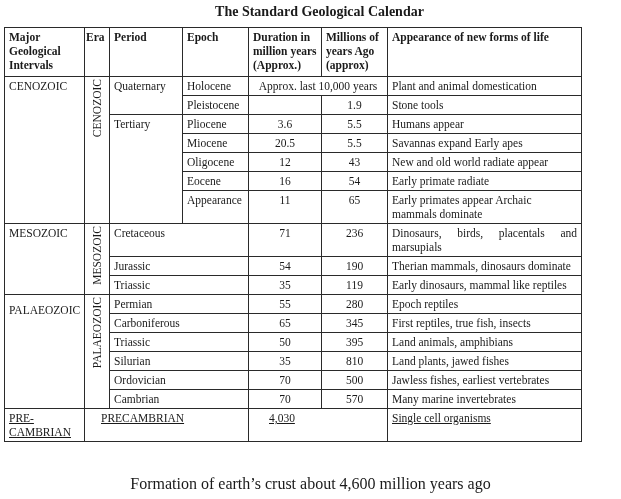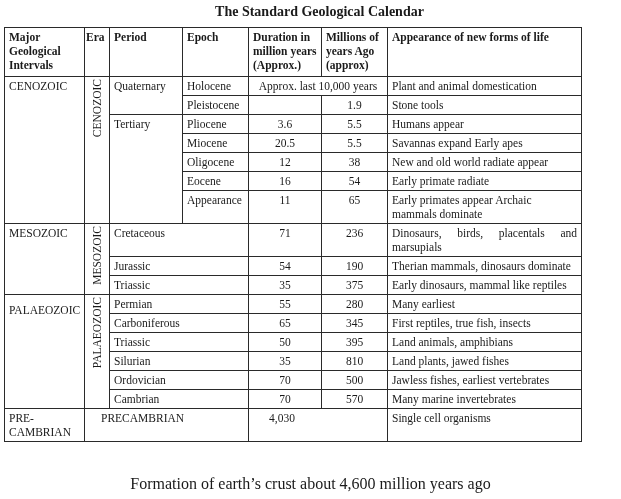--- a/index.html
+++ b/index.html
@@ -72,21 +72,21 @@
   </tr>
   <tr>
     <td>Miocene</td>
     <td class="num">20.5</td>
     <td class="num">5.5</td>
     <td>Savannas expand Early apes</td>
   </tr>
   <tr>
     <td>Oligocene</td>
     <td class="num">12</td>
-    <td class="num">38</td>
+    <td class="num">43</td>
     <td>New and old world radiate appear</td>
   </tr>
   <tr>
     <td>Eocene</td>
     <td class="num">16</td>
     <td class="num">54</td>
     <td>Early primate radiate</td>
   </tr>
   <tr>
     <td>Appearance</td>
@@ -107,33 +107,33 @@
   </tr>
   <tr>
     <td colspan="2">Jurassic</td>
     <td class="num">54</td>
     <td class="num">190</td>
     <td>Therian mammals, dinosaurs dominate</td>
   </tr>
   <tr>
     <td colspan="2">Triassic</td>
     <td class="num">35</td>
-    <td class="num">375</td>
+    <td class="num">119</td>
     <td>Early dinosaurs, mammal like reptiles</td>
   </tr>
 
   <tr>
     <td rowspan="6" style="padding-top:8px;">PALAEOZOIC</td>
     <td rowspan="6" class="era">
           <span class="vert">PALAEOZOIC</span>
         </td>
     <td colspan="2">Permian</td>
     <td class="num">55</td>
     <td class="num">280</td>
-    <td>Many earliest</td>
+    <td>Epoch reptiles</td>
   </tr>
   <tr>
     <td colspan="2">Carboniferous</td>
     <td class="num">65</td>
     <td class="num">345</td>
     <td>First reptiles, true fish, insects</td>
   </tr>
   <tr>
     <td colspan="2">Triassic</td>
     <td class="num">50</td>
@@ -152,21 +152,21 @@
     <td class="num">500</td>
     <td>Jawless fishes, earliest vertebrates</td>
   </tr>
   <tr>
     <td colspan="2">Cambrian</td>
     <td class="num">70</td>
     <td class="num">570</td>
     <td>Many marine invertebrates</td>
   </tr>
 
-  <tr style="height:30px;">
+  <tr style="height:30px;text-decoration:underline;">
     <td style="white-space: normal; word-break: normal;">PRE-<br>CAMBRIAN</td>
     <td colspan="3" style="padding-left:16px;">PRECAMBRIAN</td>
     <td colspan="2" style="padding-left:20px;">4,030</td>
     <td>Single cell organisms</td>
   </tr>
 </tbody>
   </table>
 
 <div class="footer">Formation of earth’s crust about 4,600 million years ago</div>
 

